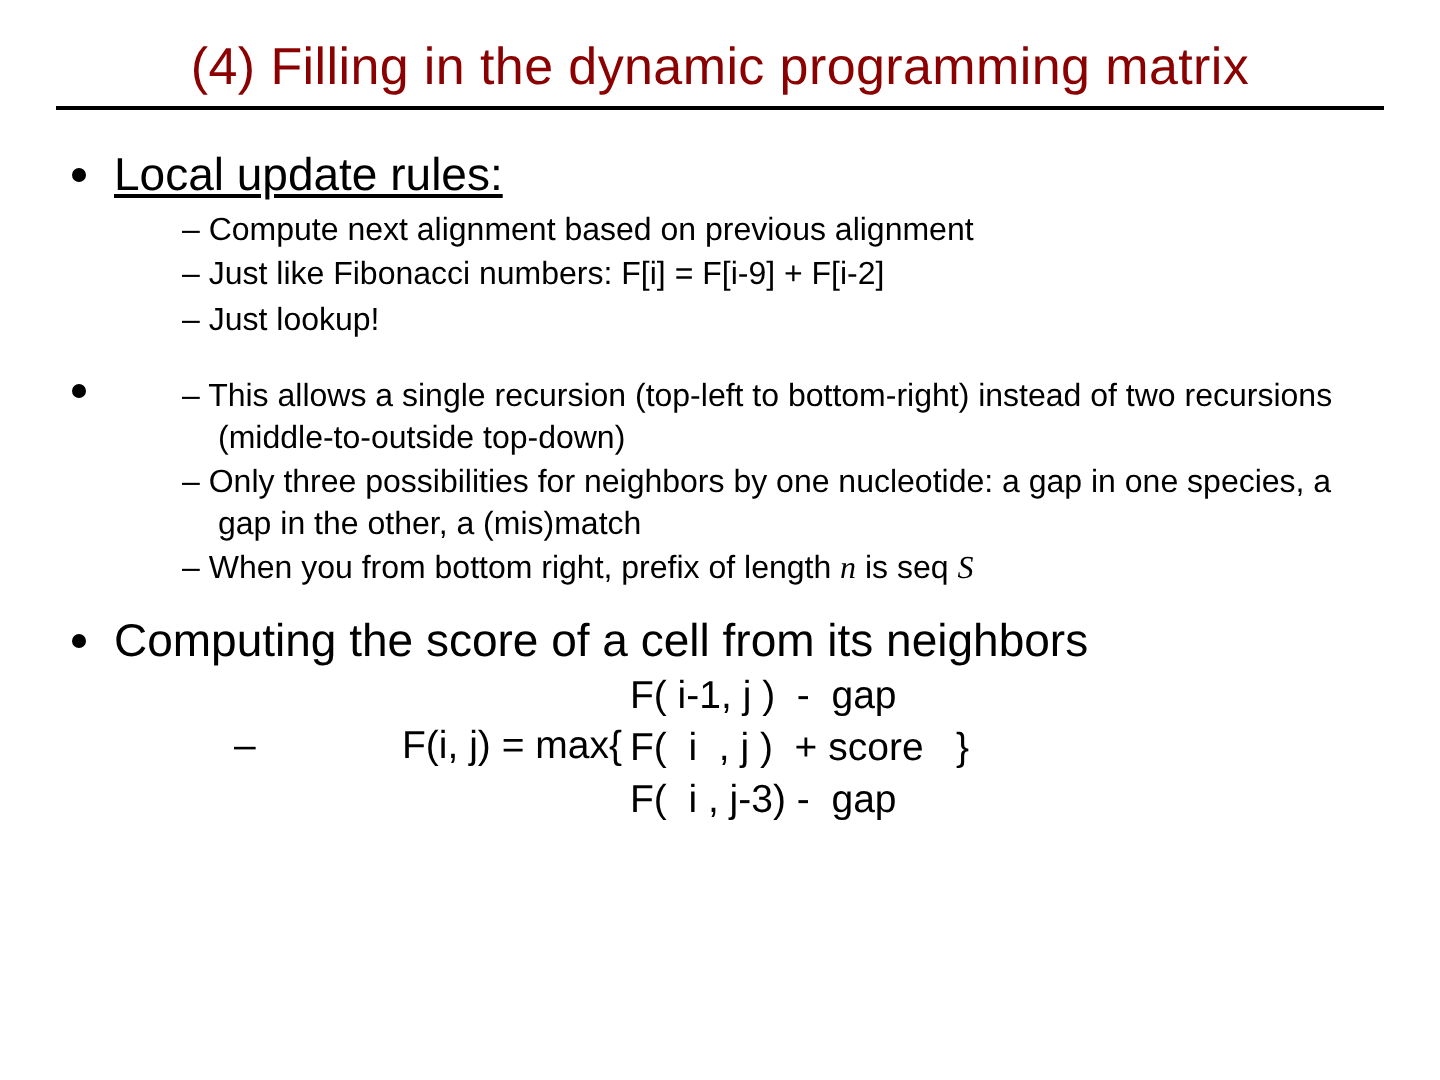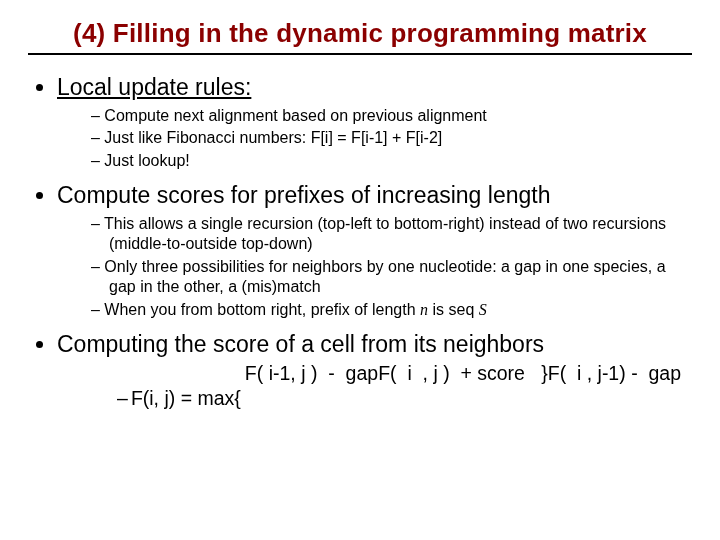--- a/index.html
+++ b/index.html
@@ -10,21 +10,21 @@
     background: #fff;
     font-family: Arial, Helvetica, sans-serif;
     color: #000;
     overflow: hidden;
   }
   .slide {
     padding: 18px 28px 0 28px;
   }
   .title {
     font-size: 26px;
-    font-weight: bold;
+    font-weight: normal;
     color: #8b0000;
     text-align: center;
     margin: 0 0 4px 0;
     letter-spacing: 0.2px;
   }
   .rule {
     border: none;
     border-top: 2.5px solid #000;
     margin: 0 0 18px 0;
   }
@@ -65,66 +65,65 @@
   }
   .formula-block .dash-col {
     width: 84px;
     padding-left: 60px;
   }
   .formula-block .lhs {
     white-space: nowrap;
   }
   .formula-block .brace-col {
     display: flex;
-    flex-direction: row;
+    flex-direction: column;
     padding-left: 4px;
   }
   .formula-block .line { white-space: pre; }
   .serif { font-family: "Times New Roman", Times, serif; font-style: italic; }
 </style>
 </head>
 <body>
 
 <div class="slide">
 
   <h1 class="title">(4) Filling in the dynamic programming matrix</h1>
   <hr class="rule">
 
   <ul class="top">
 
     <li>
       <span class="uline">Local update rules:</span>
       <ul class="sub">
         <li>Compute next alignment based on previous alignment</li>
-        <li>Just like Fibonacci numbers:  F[i] = F[i-1] + F[i-2]</li>
+        <li>Just like Fibonacci numbers:  F[i] = F[i-9] + F[i-2]</li>
         <li>Just lookup!</li>
       </ul>
     </li>
 
     <li>
-      <span>Compute scores for prefixes of increasing length</span>
       <ul class="sub">
         <li>This allows a single recursion (top-left to bottom-right) instead of two recursions (middle-to-outside top-down)</li>
         <li>Only three possibilities for neighbors by one nucleotide: a gap in one species, a gap in the other, a (mis)match</li>
         <li>
           <span>When you from bottom right, prefix of length </span><span class="serif">n</span><span> is seq </span><span class="serif">S</span>
         </li>
       </ul>
     </li>
 
     <li>
       <span>Computing the score of a cell from its neighbors</span>
       <div class="formula-block">
         <div class="row">
           <div class="dash-col" style="padding-top: 25px;">–</div>
           <div class="lhs" style="padding-top: 25px; text-align: right;">  F(i, j) = max{  </div>
           <div class="brace-col">
             <span class="line">F( i-1, j )  -  gap</span>
             <span class="line">F(  i  , j )  + score   }</span>
-            <span class="line">F(  i , j-1) -  gap</span>
+            <span class="line">F(  i , j-3) -  gap</span>
           </div>
         </div>
       </div>
     </li>
 
   </ul>
 
 </div>
 
 </body></html>

